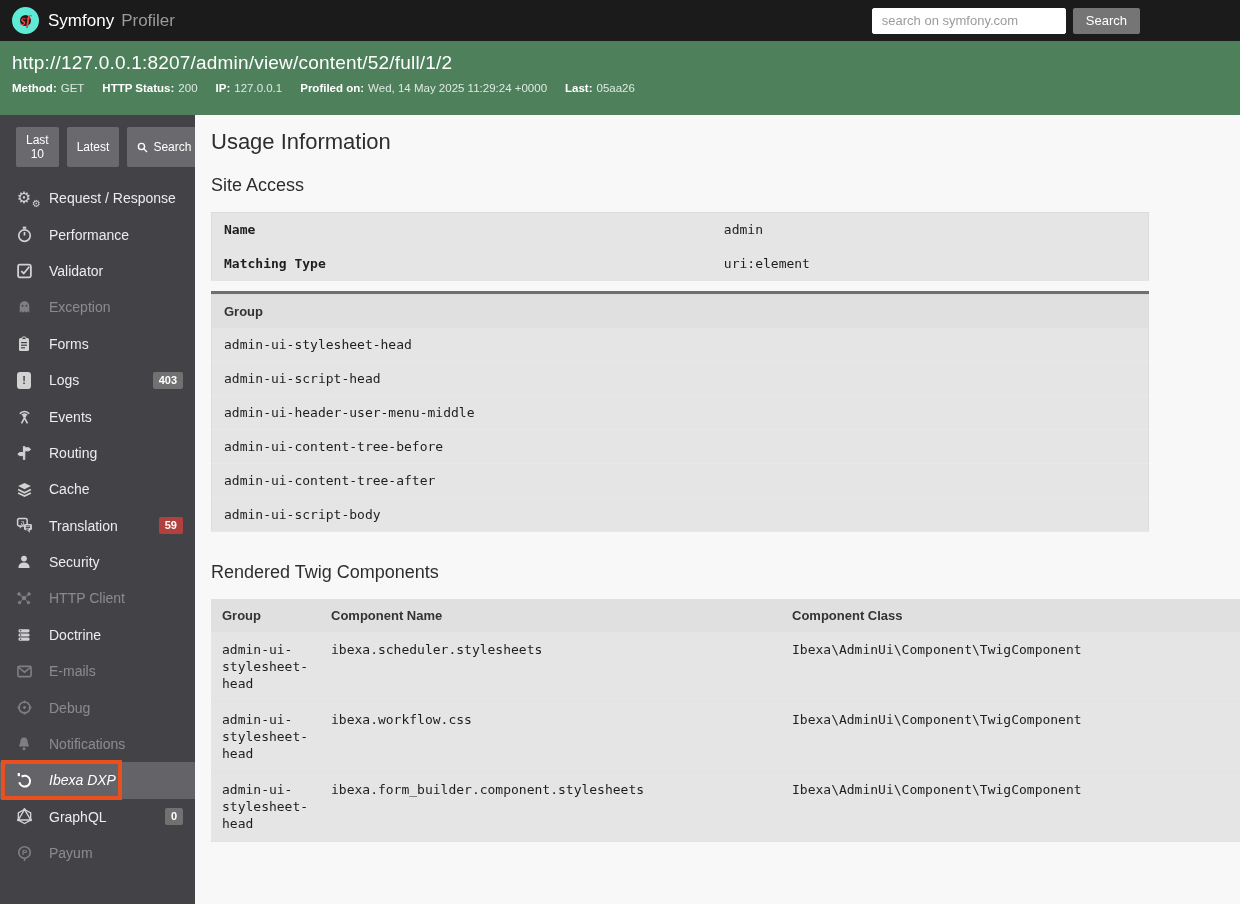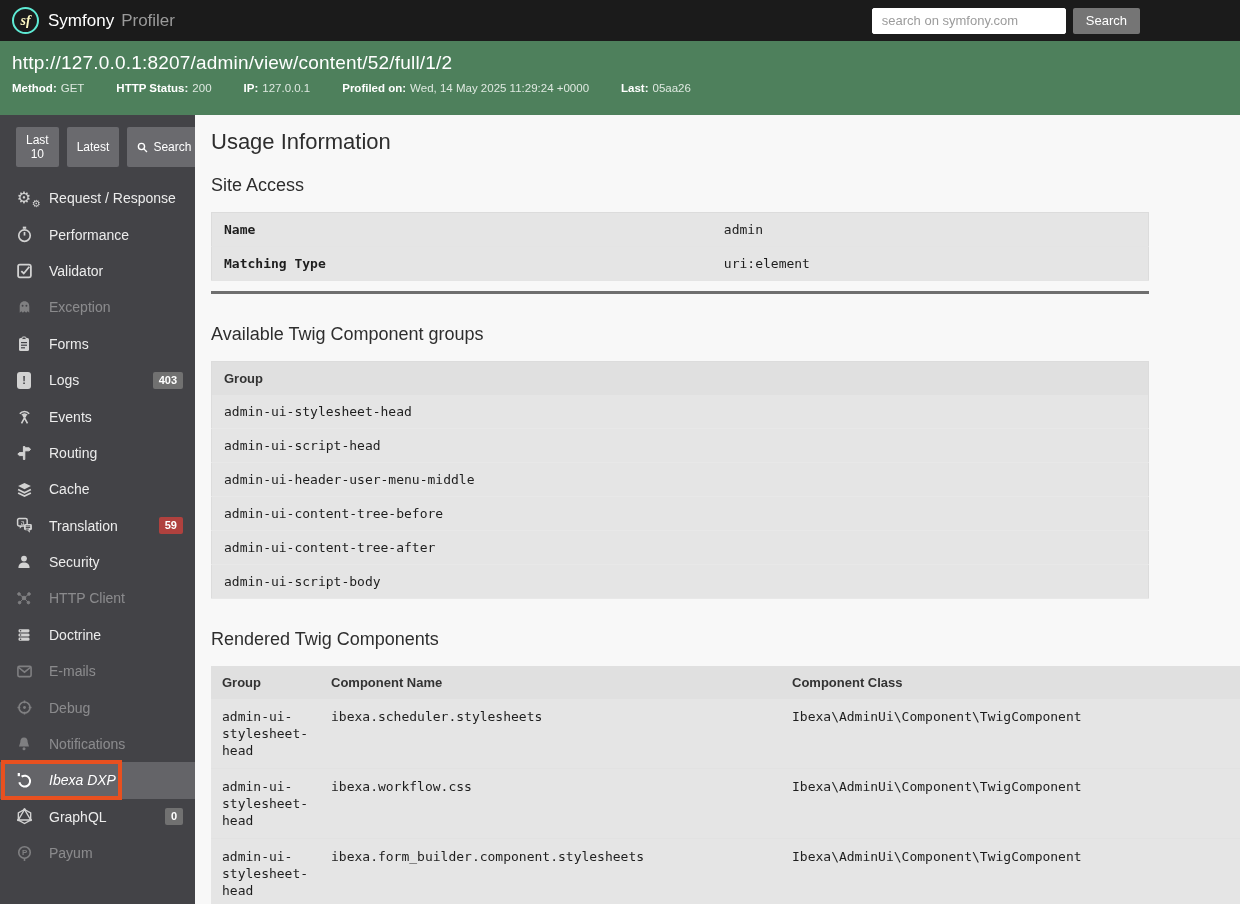--- a/index.html
+++ b/index.html
@@ -1,36 +1,36 @@
 <!DOCTYPE html>
 <html><head>
 <meta charset="utf-8">
 <style>
   * { margin:0; padding:0; box-sizing:border-box; }
   html,body { width:1240px; height:904px; overflow:hidden; background:#f8f8f8;
     font-family:"Liberation Sans","DejaVu Sans",sans-serif; }
 
   
   .topbar { height:41px; background:#1b1b1b; display:flex; align-items:center; padding:0 12px; }
-  .logo-circle { width:27px; height:27px; border:2px solid #5eead4; border-radius:50%;
-    color:#fef9c3; font-family:"Liberation Serif","DejaVu Serif",serif; font-style:italic; font-weight:bold;
+  .logo-circle { width:27px; height:27px; border:8px solid #5eead4; border-radius:50%;
+    color:#ef4444; font-family:"Liberation Serif","DejaVu Serif",serif; font-style:italic; font-weight:bold;
     font-size:14px; display:flex; align-items:center; justify-content:center; margin-right:9px; }
   .brand { color:#fff; font-size:17px; }
   .brand-sub { color:#9a9a9a; font-size:17px; margin-left:7px; }
   .topbar-search { margin-left:auto; display:flex; align-items:center; margin-right:88px; }
   .topbar-search input { width:194px; height:26px; border:1px solid #fff; background:#fff; border-radius:2px;
     font-size:13px; padding:12px 9px; color:#333; outline:none; }
   .topbar-search input::placeholder { color:#9b9b9b; }
   .topbar-search button { margin-left:7px; height:26px; padding:0 13px; background:#757575; color:#fff;
     border:none; border-radius:2px; font-size:13px; cursor:pointer; }
 
   
   .request-bar { height:74px; background:#4e805c; padding:11px 12px 0 12px; }
   .request-url { color:#fff; font-size:19px; font-weight:500; letter-spacing:.2px; }
-  .request-meta { display:flex; gap:32px; margin-top:8px; font-size:11.5px; }
+  .request-meta { display:flex; gap:18px; margin-top:8px; font-size:11.5px; }
   .request-meta .pair { white-space:nowrap; }
   .request-meta .lbl { color:#fff; font-weight:bold; margin-right:4px; }
   .request-meta .val { color:#dfe9e1; }
 
   
   .shell { display:flex; height:789px; }
 
   
   .sidebar { width:195px; background:#434347; flex:0 0 195px; padding-top:12px; overflow:hidden; }
   .side-buttons { display:flex; gap:8px; padding:0 0 0 16px; margin-bottom:13px; }
@@ -354,21 +354,20 @@
           <td>admin</td>
         </tr>
         <tr>
           <th>Matching Type</th>
           <td>uri:element</td>
         </tr>
       </tbody>
     </table>
     <hr class="hr-thick">
 
-    <h3 class="section-h">Available Twig Component groups</h3>
     <table class="tbl-groups">
       <thead>
         <tr>
             <th>Group</th>
           </tr>
       </thead>
       <tbody>
         <tr>
             <td>admin-ui-stylesheet-head</td>
           </tr>

